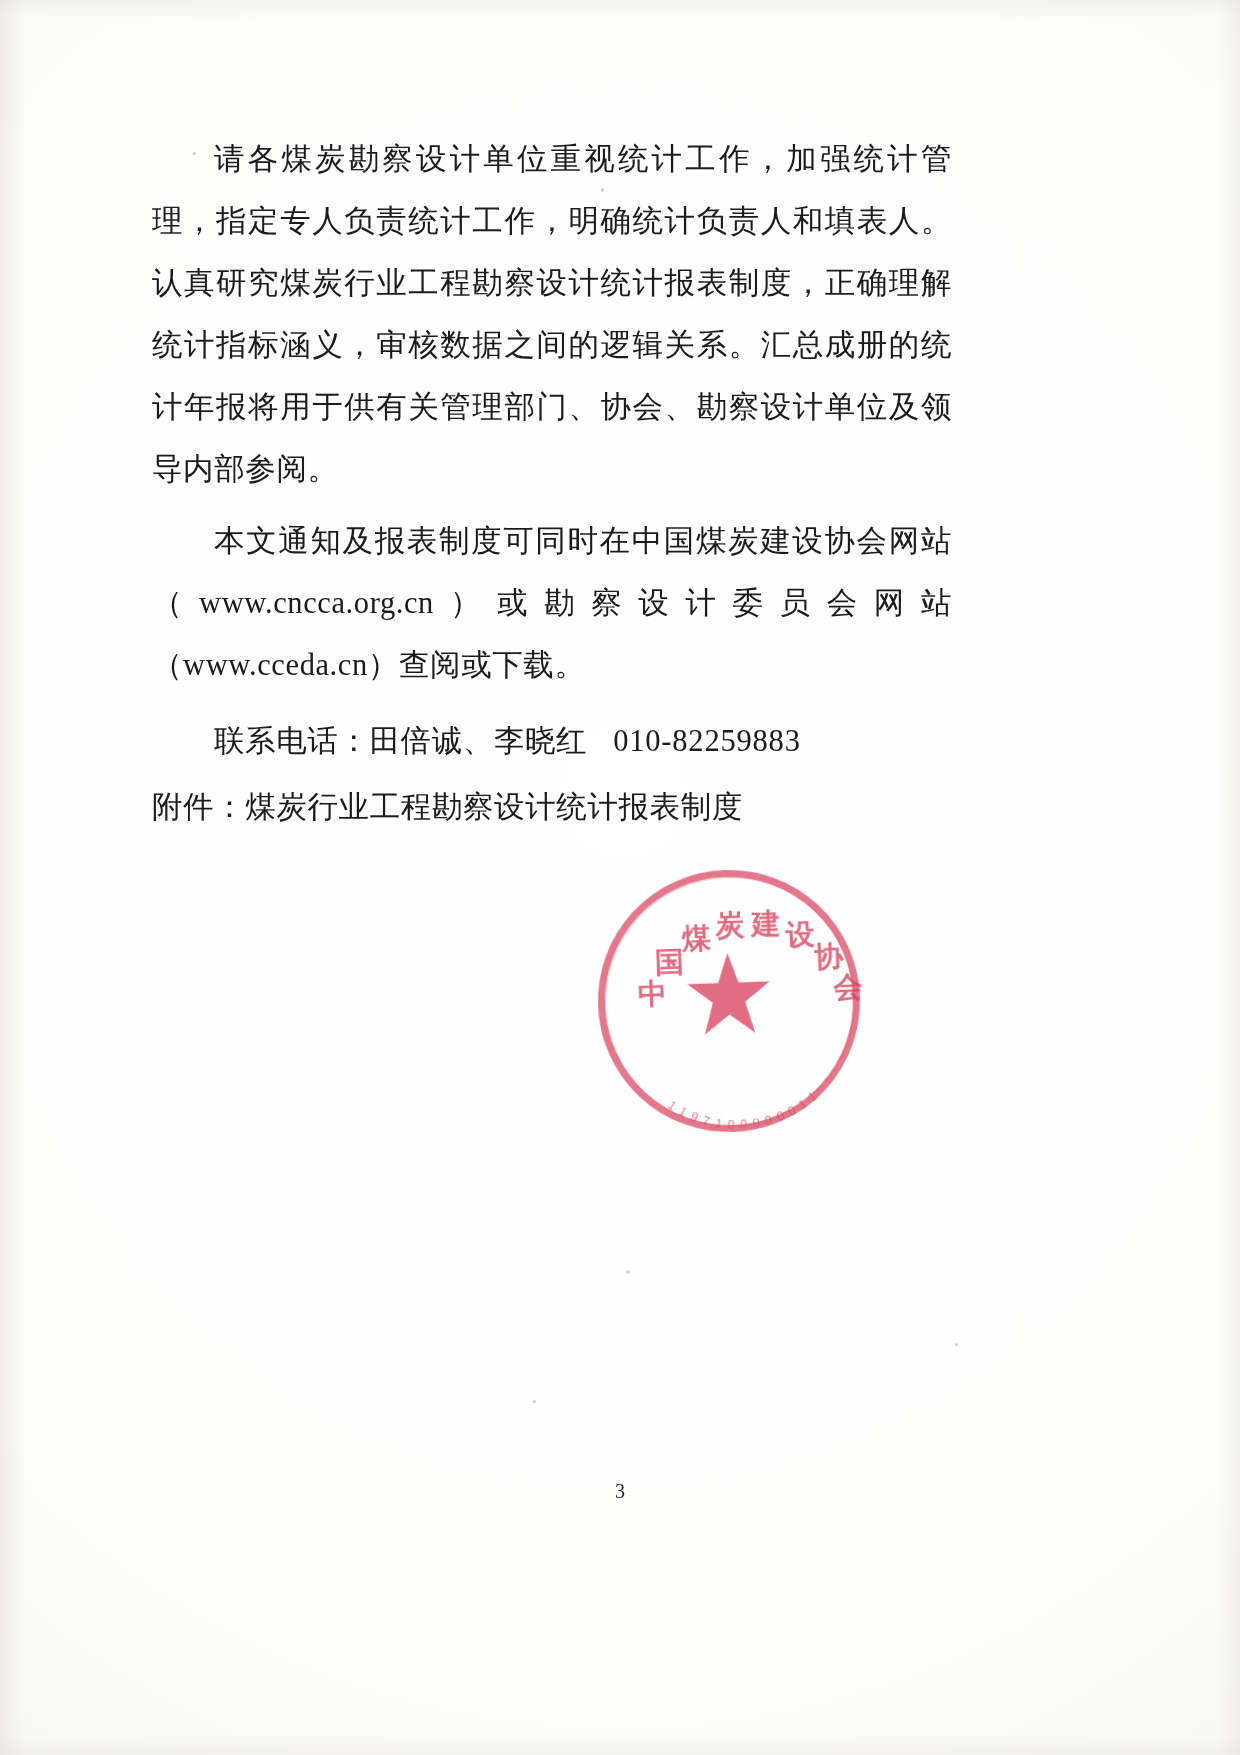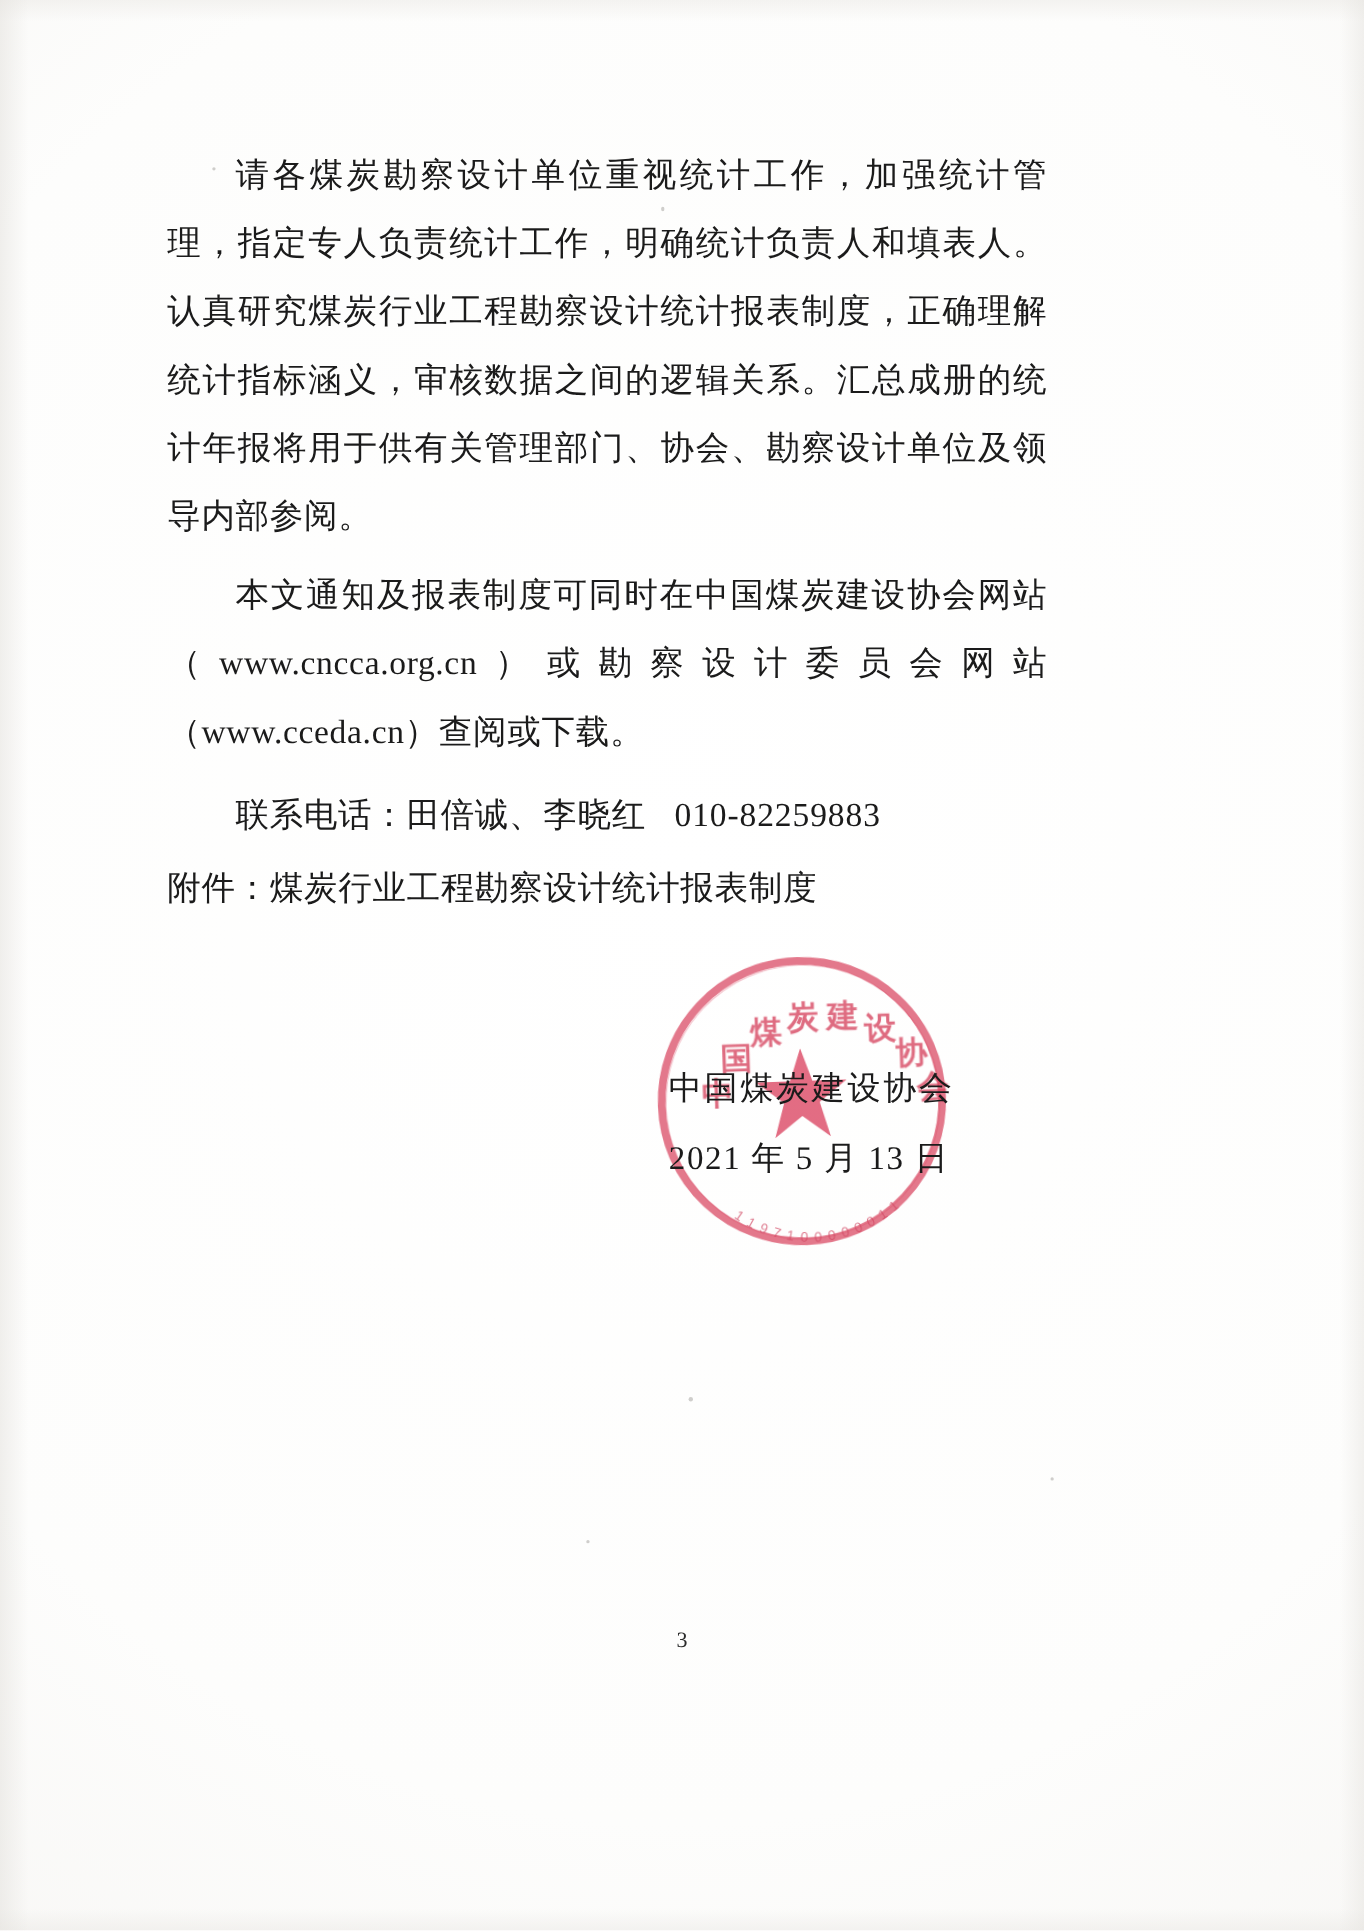--- a/index.html
+++ b/index.html
@@ -241,20 +241,16 @@
           <span style="transform: rotate(186.167deg) translate(0px, -110px) rotate(180deg);">0</span>
           <span style="transform: rotate(192.333deg) translate(0px, -110px) rotate(180deg);">1</span>
           <span style="transform: rotate(198.5deg) translate(0px, -110px) rotate(180deg);">7</span>
           <span style="transform: rotate(204.667deg) translate(0px, -110px) rotate(180deg);">9</span>
           <span style="transform: rotate(210.833deg) translate(0px, -110px) rotate(180deg);">1</span>
           <span style="transform: rotate(217deg) translate(0px, -110px) rotate(180deg);">1</span>
         </div>
     </div>
   </div>
 
-  <div class="signature">
-    <div>中国煤炭建设协会</div>
-    <div class="date">2021 年 5 月 13 日</div>
-  </div>
 
   <div class="page-number">3</div>
 
 </div>
 
 </body></html>

